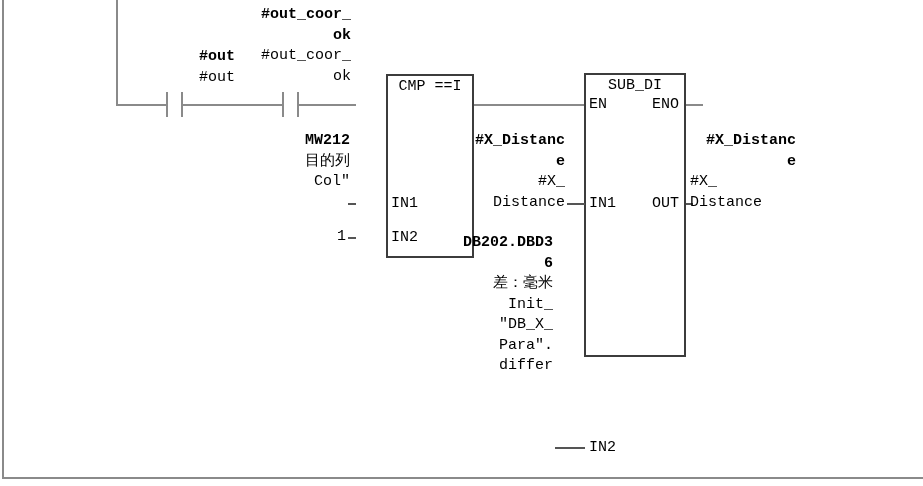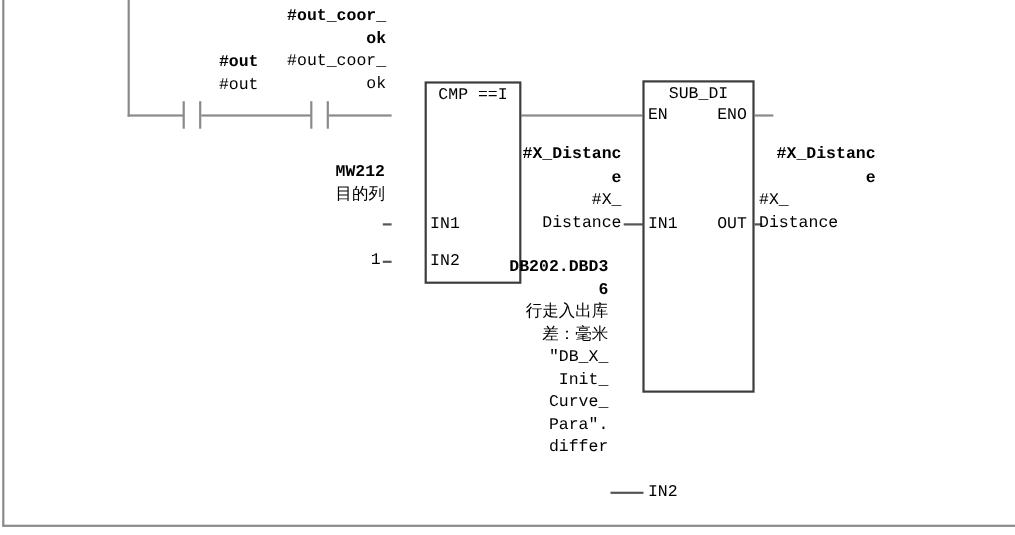--- a/index.html
+++ b/index.html
@@ -58,23 +58,24 @@
 
   <div class="box" style="left:355px;top:74px;width:88px;height:184px;margin-left:31px;">
     <div class="box-title">CMP ==I</div>
     <div class="pin pl" style="top:120px;">IN1</div>
     <div class="pin pl" style="top:154px;">IN2</div>
   </div>
 
   <div class="stub" style="left:348px;top:203px;width:8px;height:2px;"></div>
   <div class="stub" style="left:348px;top:237px;width:8px;height:2px;"></div>
 
-  <div class="lblk" style="left:255px;top:131px;width:95px;margin-top:16px;">
+  <div class="lblk" style="left:255px;top:131px;width:95px;">
     <div class="ln b c">MW212</div>
     <div class="ln c">目的列</div>
+    <div class="ln r">Col″</div>
   </div>
 
   <div class="lblk r" style="left:300px;top:227px;width:46px;">
     <div class="ln r">1</div>
   </div>
 
   <div class="box" style="left:584px;top:73px;width:102px;height:284px;">
     <div class="box-title">SUB_DI</div>
     <div class="pin pl" style="top:22px;">EN</div>
     <div class="pin pr" style="top:22px;">ENO</div>
@@ -90,25 +91,23 @@
   <div class="lblk" style="left:465px;top:131px;width:100px;">
     <div class="ln b c">#X_Distanc</div>
     <div class="ln b c">e</div>
     <div class="ln r">#X_</div>
     <div class="ln r">Distance</div>
   </div>
 
   <div class="lblk" style="left:453px;top:233px;width:100px;">
     <div class="ln b c">DB202.DBD3</div>
     <div class="ln b c">6</div>
-    <div class="ln c">行走入出库</div>
     <div class="ln c">差：毫米</div>
+    <div class="ln c">Init_</div>
     <div class="ln c">″DB_X_</div>
-    <div class="ln c">Init_</div>
-    <div class="ln c">Curve_</div>
     <div class="ln c">Para″.</div>
     <div class="ln r">differ</div>
   </div>
 
   <div class="lblk" style="left:690px;top:131px;width:106px;">
     <div class="ln b c">#X_Distanc</div>
     <div class="ln b c">e</div>
     <div class="ln l">#X_</div>
     <div class="ln l">Distance</div>
   </div>

